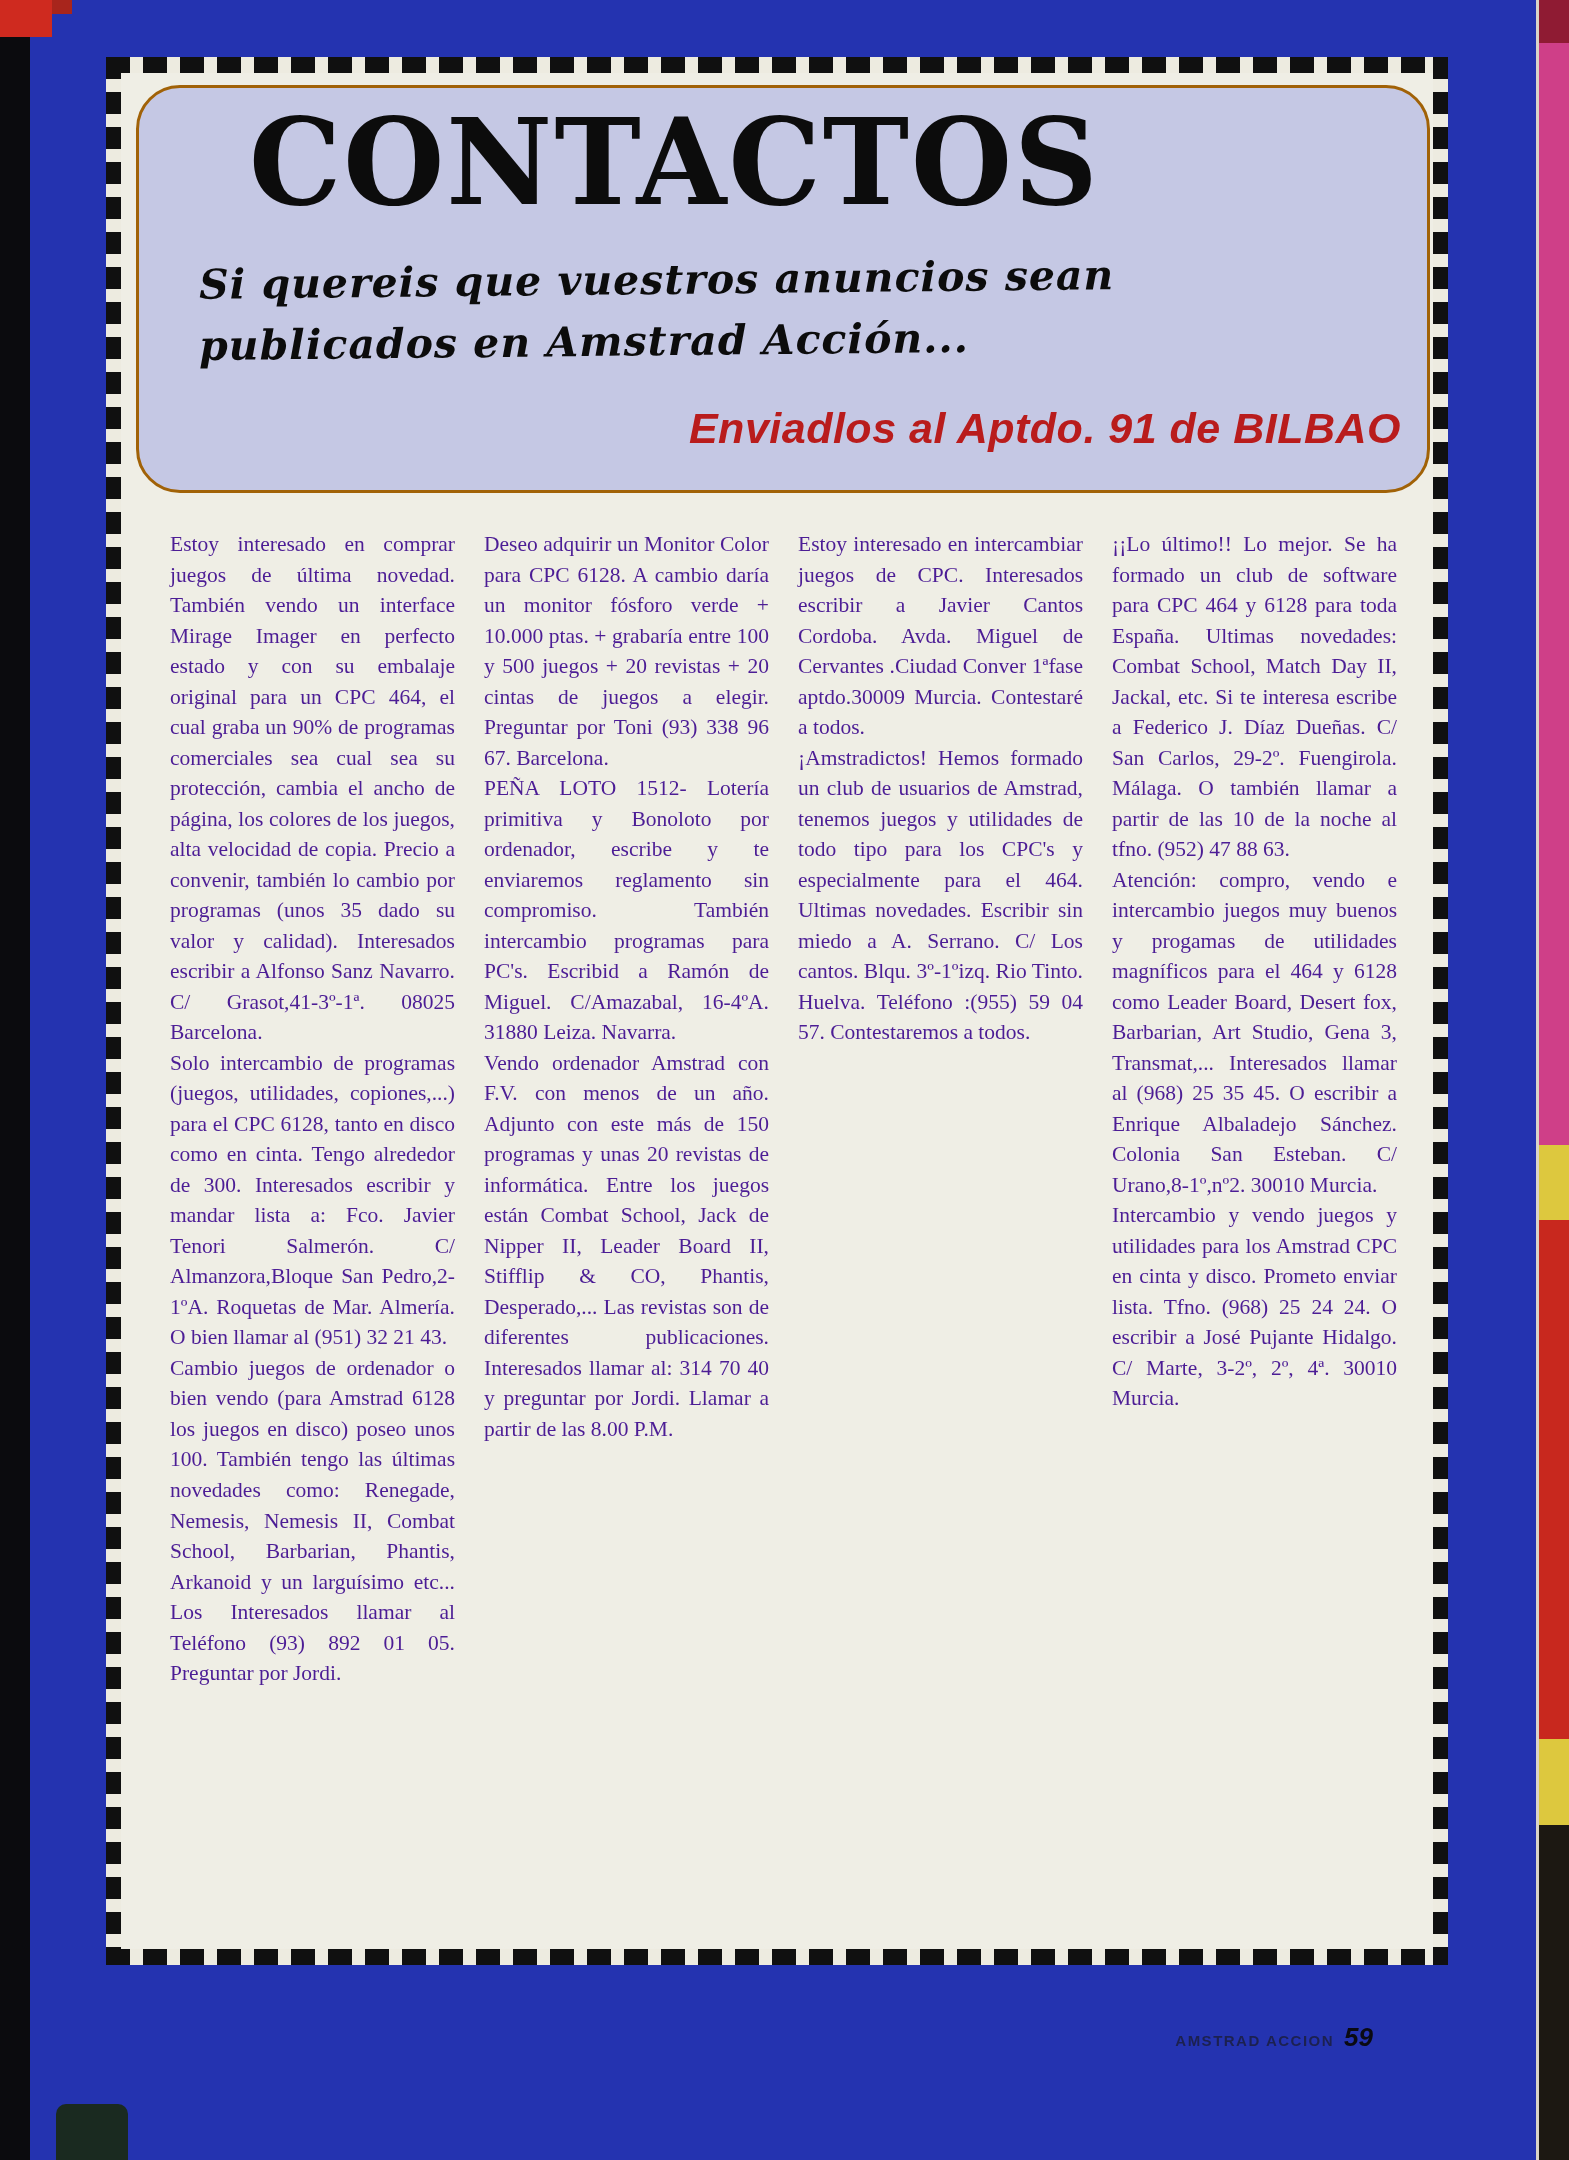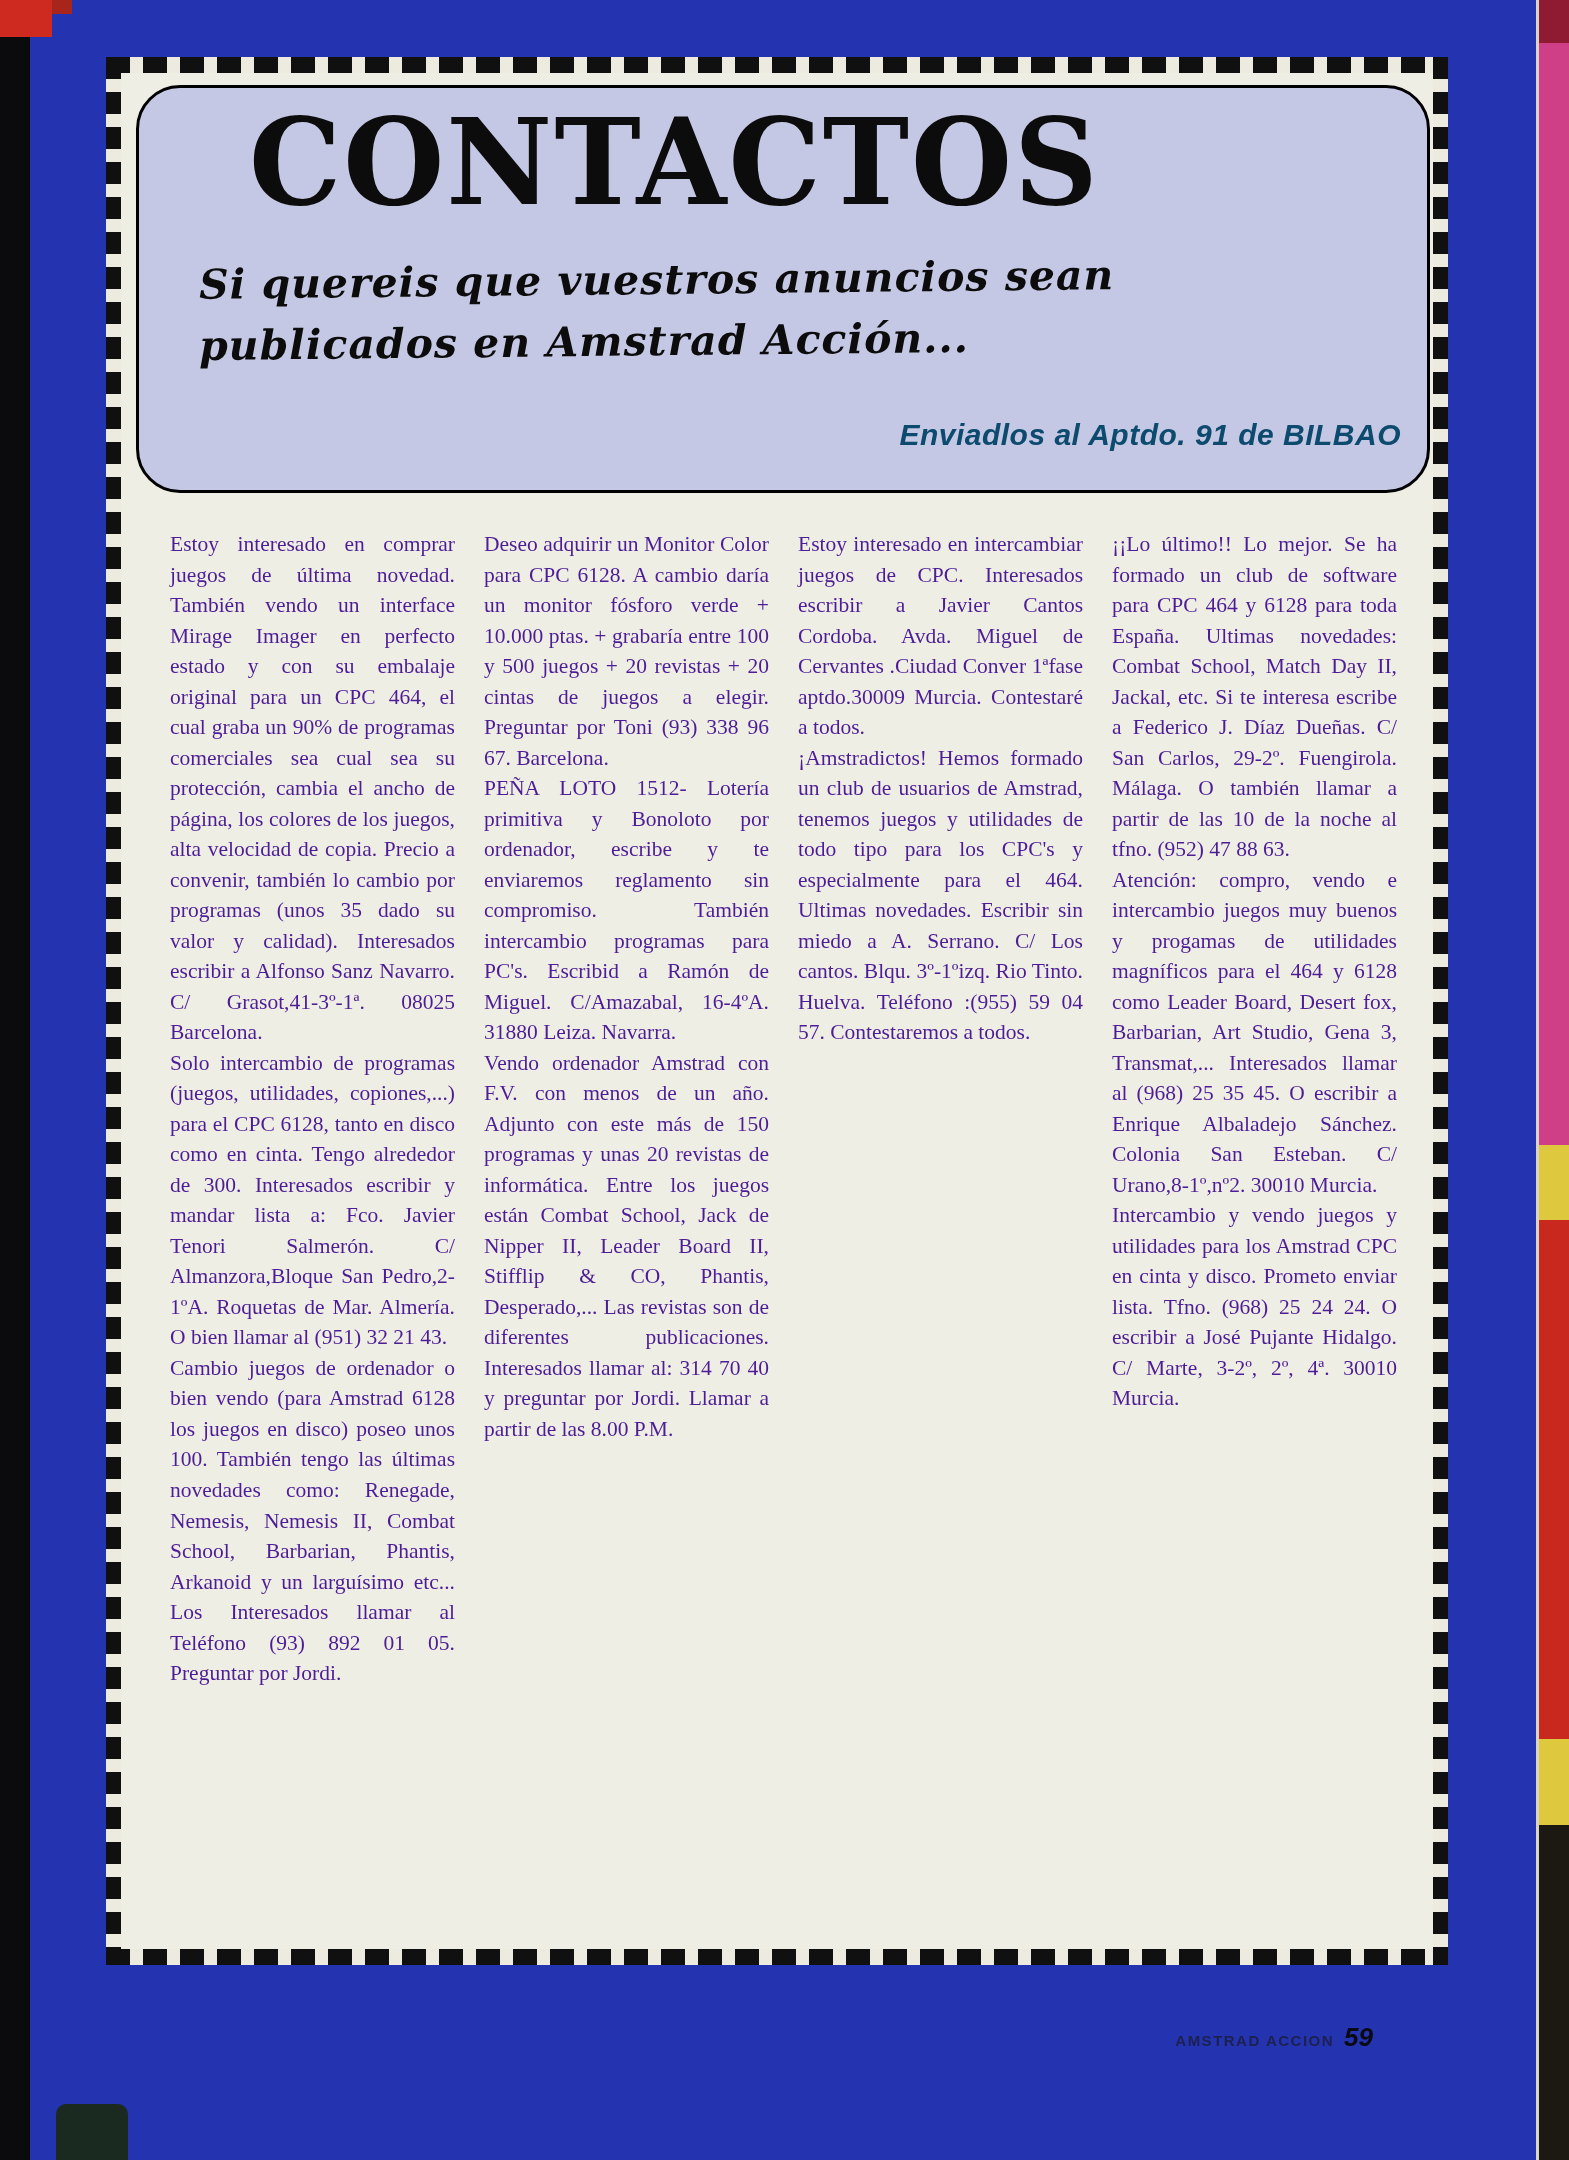--- a/index.html
+++ b/index.html
@@ -23,29 +23,29 @@
   
   .sheet{position:absolute;left:106px;top:57px;width:1342px;height:1908px;background:#efeee5;}
   .dash-top,.dash-bottom{position:absolute;left:0;right:0;height:16px;
     background:repeating-linear-gradient(90deg,#101010 0 24px,#edebe0 24px 37px);}
   .dash-top{top:0;} .dash-bottom{bottom:0;}
   .dash-left,.dash-right{position:absolute;top:0;bottom:0;width:15px;
     background:repeating-linear-gradient(180deg,#101010 0 22px,#edebe0 22px 35px);}
   .dash-left{left:0;} .dash-right{right:0;}
   
   .header-box{position:absolute;left:30px;top:28px;right:18px;height:402px;
-    background:#c5c8e4;border:3px solid #000000;border-radius:44px;}
+    background:#c5c8e4;border:3px solid #a16207;border-radius:44px;}
   .title{position:absolute;top:10px;left:110px;font-family:"DejaVu Serif",serif;
     font-weight:bold;font-size:116px;letter-spacing:2px;color:#0c0c0c;line-height:1.1;
     transform:scaleY(1.04);}
   .tagline{position:absolute;left:60px;font-family:"DejaVu Serif",serif;font-style:italic;
     font-weight:bold;font-size:41px;color:#0c0c0c;transform:rotate(-0.6deg);letter-spacing:1px;}
   .tag1{top:168px;} .tag2{top:230px;}
-  .cta{position:absolute;top:330px;right:26px;font-family:"Liberation Sans",sans-serif;
-    font-weight:bold;font-style:italic;font-size:30px;color:#0c4a6e;letter-spacing:0.5px;}
+  .cta{position:absolute;top:316px;right:26px;font-family:"Liberation Sans",sans-serif;
+    font-weight:bold;font-style:italic;font-size:43px;color:#b91c1c;letter-spacing:0.5px;}
   
   .columns{position:absolute;left:64px;top:472px;display:flex;gap:29px;}
   .col{width:285px;}
   .col p{margin:0;text-align:justify;font-size:21.5px;line-height:1.42;color:#4c1d95;}
   .mt38{margin-top:38px;} .mt40{margin-top:40px;} .mt55{margin-top:55px;}
   .mt60{margin-top:60px;} .mt75{margin-top:75px;} .mt95{margin-top:95px;} .mt120{margin-top:120px;}
   
   .footer{position:absolute;top:2022px;right:196px;display:flex;align-items:baseline;gap:10px;margin-left:15px;}
   .mag-name{font-family:"Liberation Sans",sans-serif;font-weight:bold;font-size:15px;
     letter-spacing:1.5px;color:#1c2150;}

